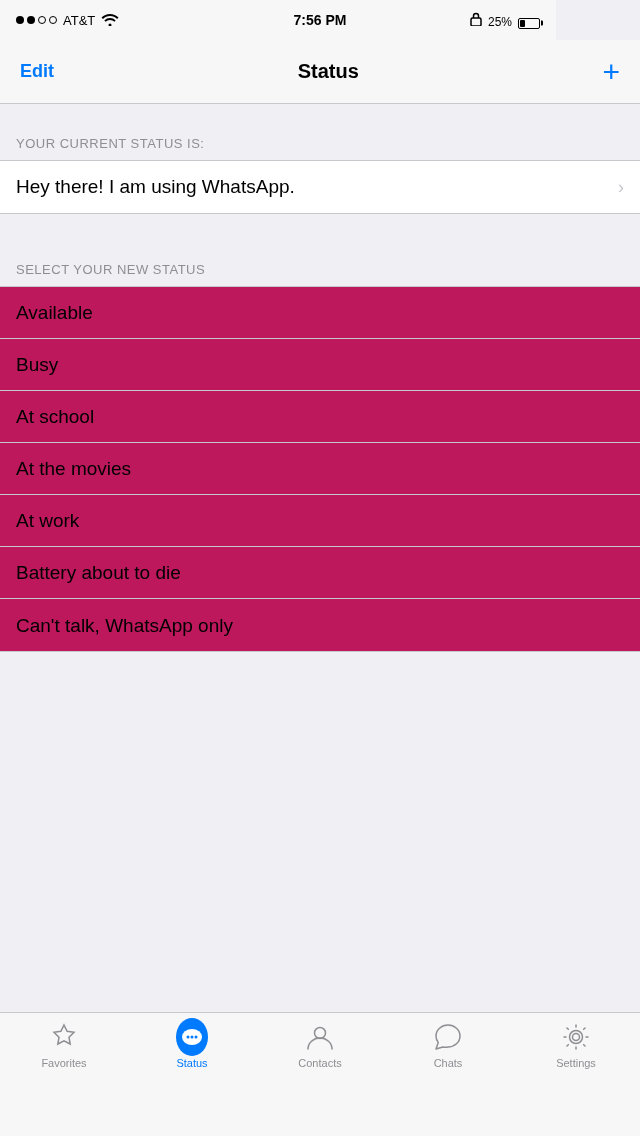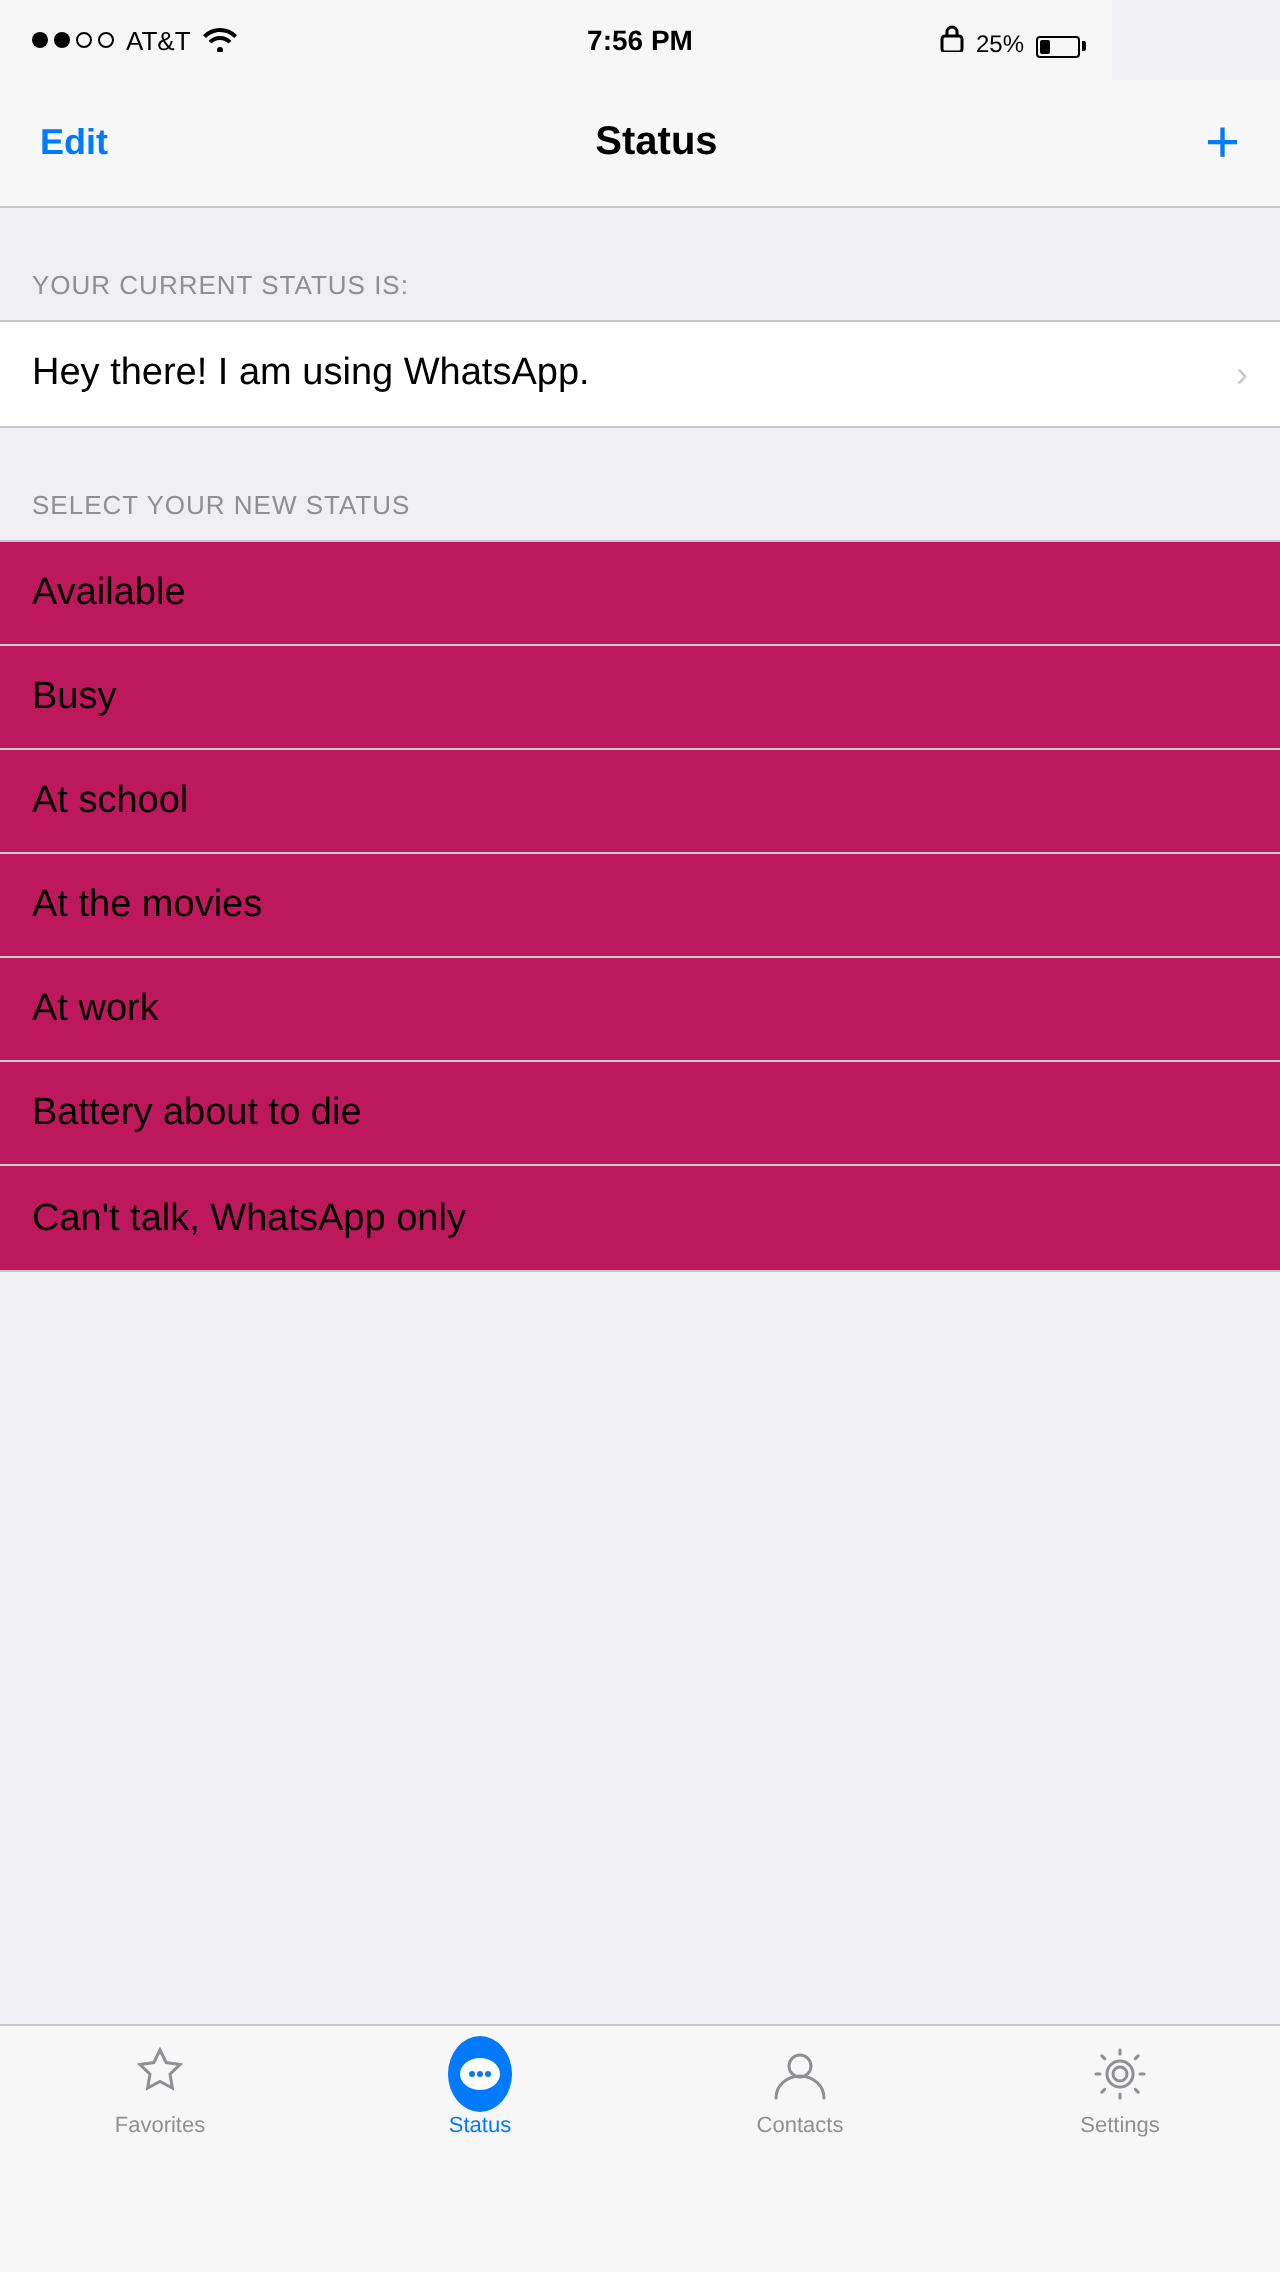--- a/index.html
+++ b/index.html
@@ -148,21 +148,21 @@
       color: #8e8e93;
       text-transform: uppercase;
       letter-spacing: 0.5px;
     }
 
     
     .table-section {
       background: #fff;
       border-top: 1px solid #c8c8cc;
       border-bottom: 1px solid #c8c8cc;
-      margin-bottom: 0;
+      margin-bottom: 16px;
     }
 
     .table-row {
       display: flex;
       align-items: center;
       padding: 0 16px;
       min-height: 52px;
       background: #fff;
       border-bottom: 1px solid #c8c8cc;
       position: relative;
@@ -380,20 +380,28 @@
   <div class="tab-item">
     <div class="tab-icon person-icon">
       <svg viewBox="0 0 30 30" fill="none" xmlns="http://www.w3.org/2000/svg">
         <circle cx="15" cy="11" r="5.5" stroke="#8e8e93" stroke-width="1.5" fill="none"></circle>
         <path d="M3 27c0-6.075 5.373-11 12-11s12 4.925 12 11" stroke="#8e8e93" stroke-width="1.5" fill="none" stroke-linecap="round"></path>
       </svg>
     </div>
     <span class="tab-label">Contacts</span>
   </div>
 
+  <div class="tab-item">
+    <div class="tab-icon chat-icon">
+      <svg viewBox="0 0 30 30" fill="none" xmlns="http://www.w3.org/2000/svg">
+        <path d="M15 3C8.373 3 3 7.925 3 14c0 2.387.832 4.6 2.22 6.4L3 27l6.87-1.98A13.07 13.07 0 0 0 15 25c6.627 0 12-4.925 12-11S21.627 3 15 3z" stroke="#8e8e93" stroke-width="1.5" fill="none" stroke-linejoin="round"></path>
+      </svg>
+    </div>
+    <span class="tab-label">Chats</span>
+  </div>
 
   <div class="tab-item">
     <div class="tab-icon settings-icon">
       <svg viewBox="0 0 28 28" fill="none" xmlns="http://www.w3.org/2000/svg">
         <circle cx="14" cy="14" r="3.5" stroke="#8e8e93" stroke-width="1.5" fill="none"></circle>
         <path d="M14 2v2M14 24v2M2 14h2M24 14h2M4.93 4.93l1.41 1.41M21.66 21.66l1.41 1.41M4.93 23.07l1.41-1.41M21.66 6.34l1.41-1.41" stroke="#8e8e93" stroke-width="1.5" stroke-linecap="round"></path>
         <circle cx="14" cy="14" r="6.5" stroke="#8e8e93" stroke-width="1.5" fill="none"></circle>
       </svg>
     </div>
     <span class="tab-label">Settings</span>

